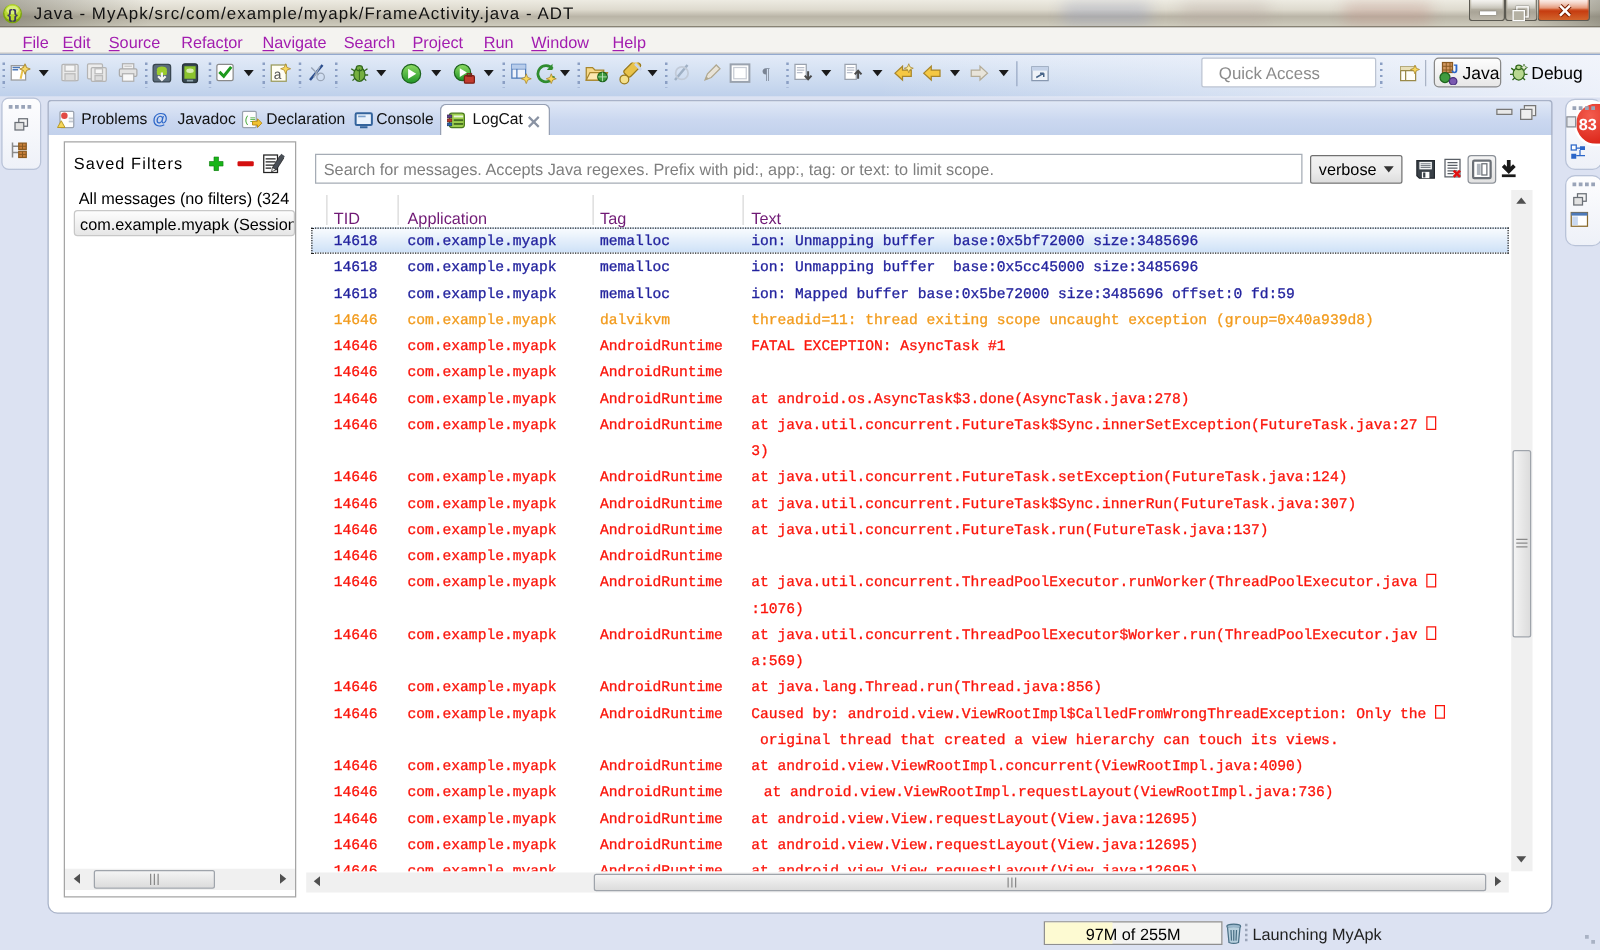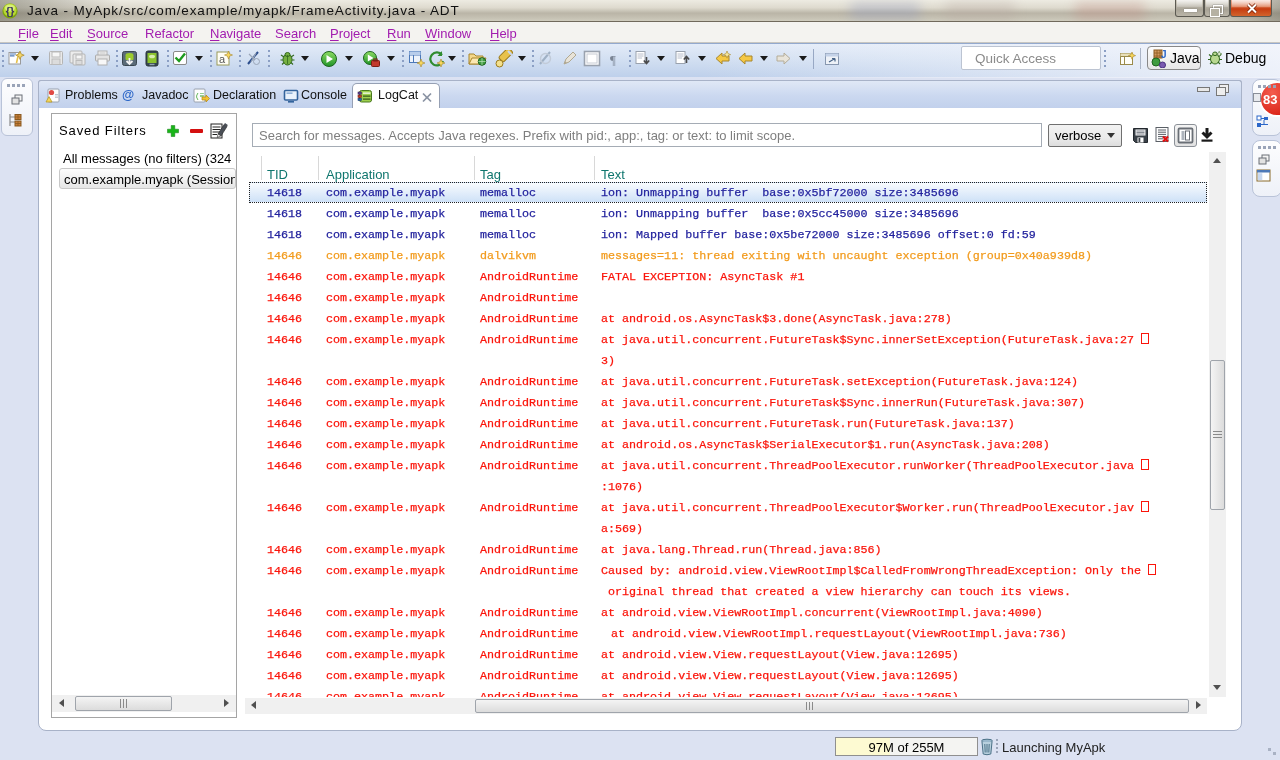--- a/index.html
+++ b/index.html
@@ -54,21 +54,21 @@
 
 #filterpanel{left:51px;top:113px;width:186px;height:605px;border:1px solid #a5a5a5;background:#fff;box-sizing:border-box;overflow:hidden;}
 #searchbox{left:252px;top:123px;width:790px;height:24px;border:1px solid #a5acb5;background:#fff;box-sizing:border-box;}
 #searchbox span{position:absolute;left:6px;top:4px;font-size:13px;color:#7e7e7e;}
 #verbosebox{left:1048px;top:124px;width:74px;height:23px;border:1px solid #707070;border-radius:2px;
  background:linear-gradient(180deg,#f2f2f2,#ebebeb 60%,#dddddd);box-sizing:border-box;}
 #togglebtn{left:1174px;top:124px;width:23px;height:23px;border:1px solid #8b9097;border-radius:3px;
  background:linear-gradient(180deg,#f4f4f4,#e2e2e2);box-sizing:border-box;}
 
 
-.hcol{position:absolute;top:167px;font-size:13px;color:#0f766e;text-align:center;}
+.hcol{position:absolute;top:167px;font-size:13px;color:#701a75;text-align:center;}
 .hsep{position:absolute;top:156px;width:1px;height:24px;background:#d8d8d8;}
 .lrow{position:absolute;left:250px;width:956px;height:21px;}
 .lrow span{position:absolute;top:4px;}
 .c-b{color:#23239e;}
 .c-o{color:#f29b1d;}
 .c-r{color:#fb150b;}
 #selrow{left:249px;top:182px;width:958px;height:21px;box-sizing:border-box;
  border:1px dotted #222;
  background:linear-gradient(180deg,#f8fbfe,#cee1f7);}
 
@@ -442,30 +442,30 @@
 <div class="hsep" style="left:594px"></div>
 <div class="hcol" style="left:267px">TID</div>
 <div class="hcol" style="left:326px">Application</div>
 <div class="hcol" style="left:480px">Tag</div>
 <div class="hcol" style="left:601px">Text</div>
 <div id="selrow" class="abs"></div>
 <div id="logrows" class="abs" style="left:0;top:0;width:1280px;height:760px;clip-path:inset(152px 74px 63px 245px);">
 <div class="lrow mono c-b" style="top:182px"><span style="left:17px">14618</span><span style="left:76px">com.example.myapk</span><span style="left:230px">memalloc</span><span style="left:351px">ion: Unmapping buffer  base:0x5bf72000 size:3485696</span></div>
 <div class="lrow mono c-b" style="top:203px"><span style="left:17px">14618</span><span style="left:76px">com.example.myapk</span><span style="left:230px">memalloc</span><span style="left:351px">ion: Unmapping buffer  base:0x5cc45000 size:3485696</span></div>
 <div class="lrow mono c-b" style="top:224px"><span style="left:17px">14618</span><span style="left:76px">com.example.myapk</span><span style="left:230px">memalloc</span><span style="left:351px">ion: Mapped buffer base:0x5be72000 size:3485696 offset:0 fd:59</span></div>
-<div class="lrow mono c-o" style="top:245px"><span style="left:17px">14646</span><span style="left:76px">com.example.myapk</span><span style="left:230px">dalvikvm</span><span style="left:351px">messages=11: thread exiting with uncaught exception (group=0x40a939d8)</span></div>
+<div class="lrow mono c-o" style="top:245px"><span style="left:17px">14646</span><span style="left:76px">com.example.myapk</span><span style="left:230px">dalvikvm</span><span style="left:351px">threadid=11: thread exiting scope uncaught exception (group=0x40a939d8)</span></div>
 <div class="lrow mono c-r" style="top:266px"><span style="left:17px">14646</span><span style="left:76px">com.example.myapk</span><span style="left:230px">AndroidRuntime</span><span style="left:351px">FATAL EXCEPTION: AsyncTask #1</span></div>
 <div class="lrow mono c-r" style="top:287px"><span style="left:17px">14646</span><span style="left:76px">com.example.myapk</span><span style="left:230px">AndroidRuntime</span></div>
 <div class="lrow mono c-r" style="top:308px"><span style="left:17px">14646</span><span style="left:76px">com.example.myapk</span><span style="left:230px">AndroidRuntime</span><span style="left:351px">at android.os.AsyncTask$3.done(AsyncTask.java:278)</span></div>
 <div class="lrow mono c-r" style="top:329px"><span style="left:17px">14646</span><span style="left:76px">com.example.myapk</span><span style="left:230px">AndroidRuntime</span><span style="left:351px">at java.util.concurrent.FutureTask$Sync.innerSetException(FutureTask.java:27 <i class="tofu"></i></span></div>
 <div class="lrow mono c-r" style="top:350px"><span style="left:351px">3)</span></div>
 <div class="lrow mono c-r" style="top:371px"><span style="left:17px">14646</span><span style="left:76px">com.example.myapk</span><span style="left:230px">AndroidRuntime</span><span style="left:351px">at java.util.concurrent.FutureTask.setException(FutureTask.java:124)</span></div>
 <div class="lrow mono c-r" style="top:392px"><span style="left:17px">14646</span><span style="left:76px">com.example.myapk</span><span style="left:230px">AndroidRuntime</span><span style="left:351px">at java.util.concurrent.FutureTask$Sync.innerRun(FutureTask.java:307)</span></div>
 <div class="lrow mono c-r" style="top:413px"><span style="left:17px">14646</span><span style="left:76px">com.example.myapk</span><span style="left:230px">AndroidRuntime</span><span style="left:351px">at java.util.concurrent.FutureTask.run(FutureTask.java:137)</span></div>
-<div class="lrow mono c-r" style="top:434px"><span style="left:17px">14646</span><span style="left:76px">com.example.myapk</span><span style="left:230px">AndroidRuntime</span><span style="left:351px">at android.os.AsyncTask$SerialExecutor$1.run(AsyncTask.java:208)</span></div>
+<div class="lrow mono c-r" style="top:434px"><span style="left:17px">14646</span><span style="left:76px">com.example.myapk</span><span style="left:230px">AndroidRuntime</span></div>
 <div class="lrow mono c-r" style="top:455px"><span style="left:17px">14646</span><span style="left:76px">com.example.myapk</span><span style="left:230px">AndroidRuntime</span><span style="left:351px">at java.util.concurrent.ThreadPoolExecutor.runWorker(ThreadPoolExecutor.java <i class="tofu"></i></span></div>
 <div class="lrow mono c-r" style="top:476px"><span style="left:351px">:1076)</span></div>
 <div class="lrow mono c-r" style="top:497px"><span style="left:17px">14646</span><span style="left:76px">com.example.myapk</span><span style="left:230px">AndroidRuntime</span><span style="left:351px">at java.util.concurrent.ThreadPoolExecutor$Worker.run(ThreadPoolExecutor.jav <i class="tofu"></i></span></div>
 <div class="lrow mono c-r" style="top:518px"><span style="left:351px">a:569)</span></div>
 <div class="lrow mono c-r" style="top:539px"><span style="left:17px">14646</span><span style="left:76px">com.example.myapk</span><span style="left:230px">AndroidRuntime</span><span style="left:351px">at java.lang.Thread.run(Thread.java:856)</span></div>
 <div class="lrow mono c-r" style="top:560px"><span style="left:17px">14646</span><span style="left:76px">com.example.myapk</span><span style="left:230px">AndroidRuntime</span><span style="left:351px">Caused by: android.view.ViewRootImpl$CalledFromWrongThreadException: Only the <i class="tofu"></i></span></div>
 <div class="lrow mono c-r" style="top:581px"><span style="left:351px"> original thread that created a view hierarchy can touch its views.</span></div>
 <div class="lrow mono c-r" style="top:602px"><span style="left:17px">14646</span><span style="left:76px">com.example.myapk</span><span style="left:230px">AndroidRuntime</span><span style="left:351px">at android.view.ViewRootImpl.concurrent(ViewRootImpl.java:4090)</span></div>
 <div class="lrow mono c-r" style="top:623px"><span style="left:17px">14646</span><span style="left:76px">com.example.myapk</span><span style="left:230px">AndroidRuntime</span><span style="left:361px">at android.view.ViewRootImpl.requestLayout(ViewRootImpl.java:736)</span></div>
 <div class="lrow mono c-r" style="top:644px"><span style="left:17px">14646</span><span style="left:76px">com.example.myapk</span><span style="left:230px">AndroidRuntime</span><span style="left:351px">at android.view.View.requestLayout(View.java:12695)</span></div>

